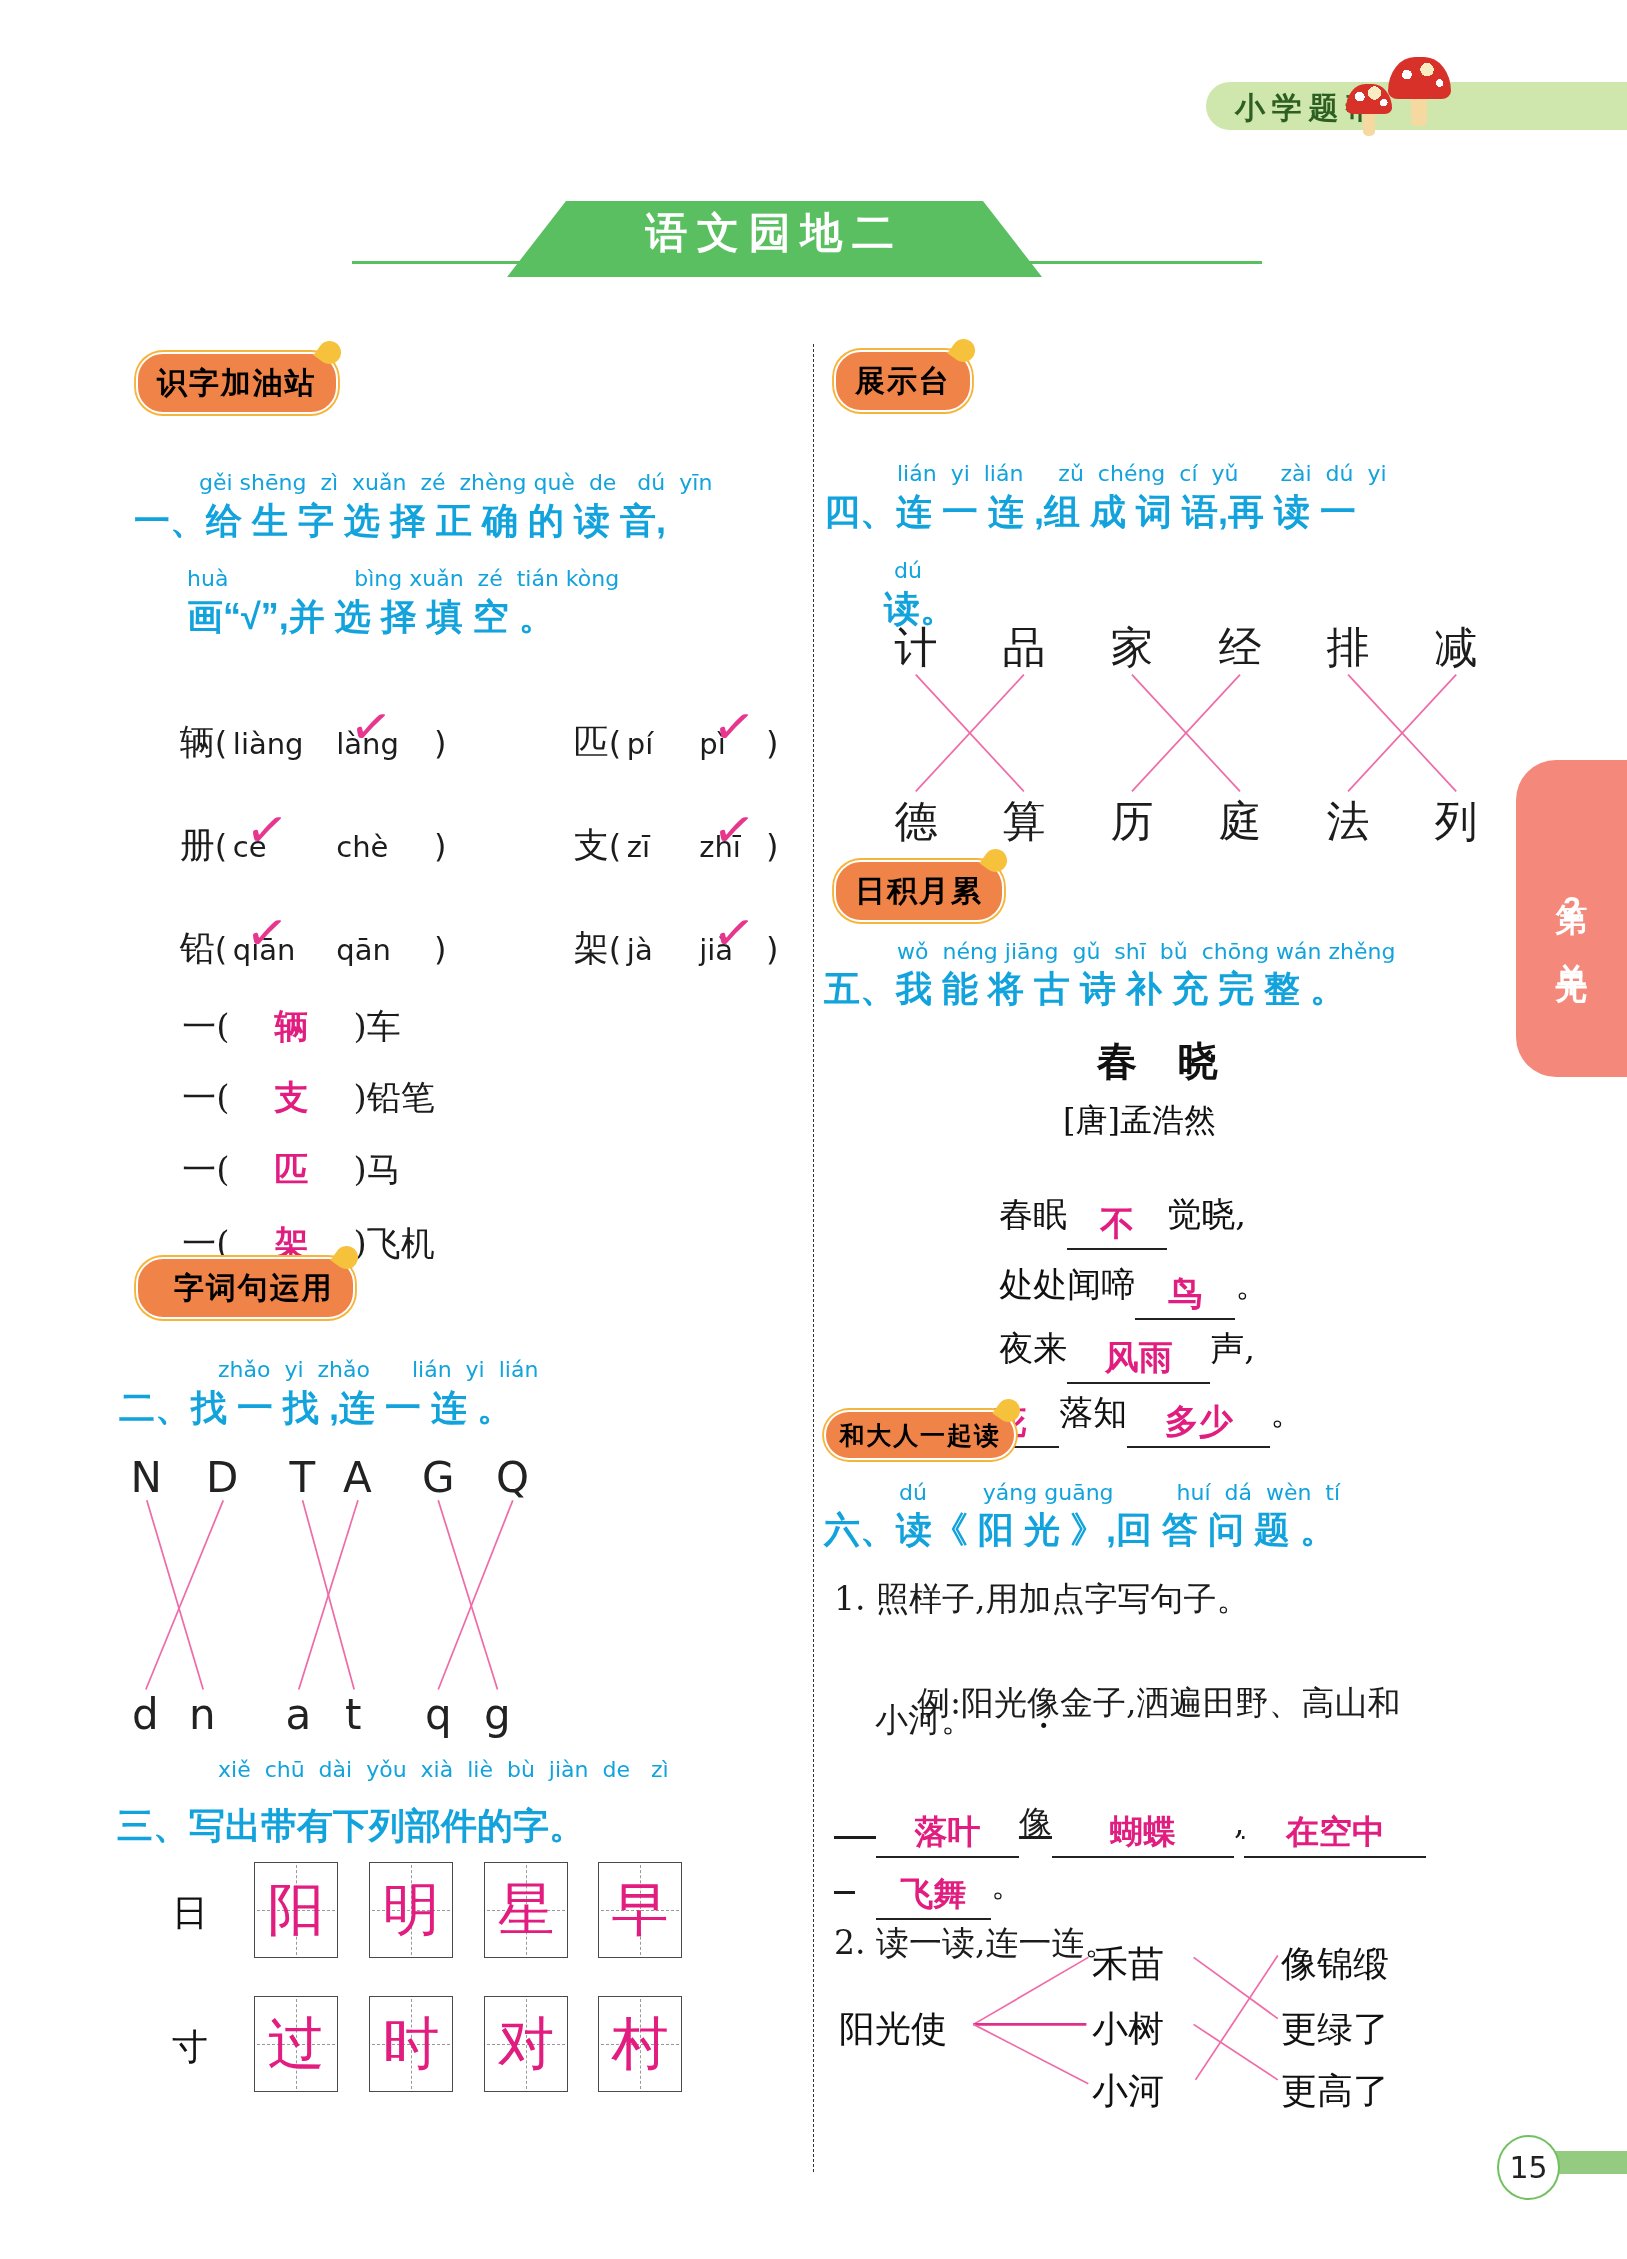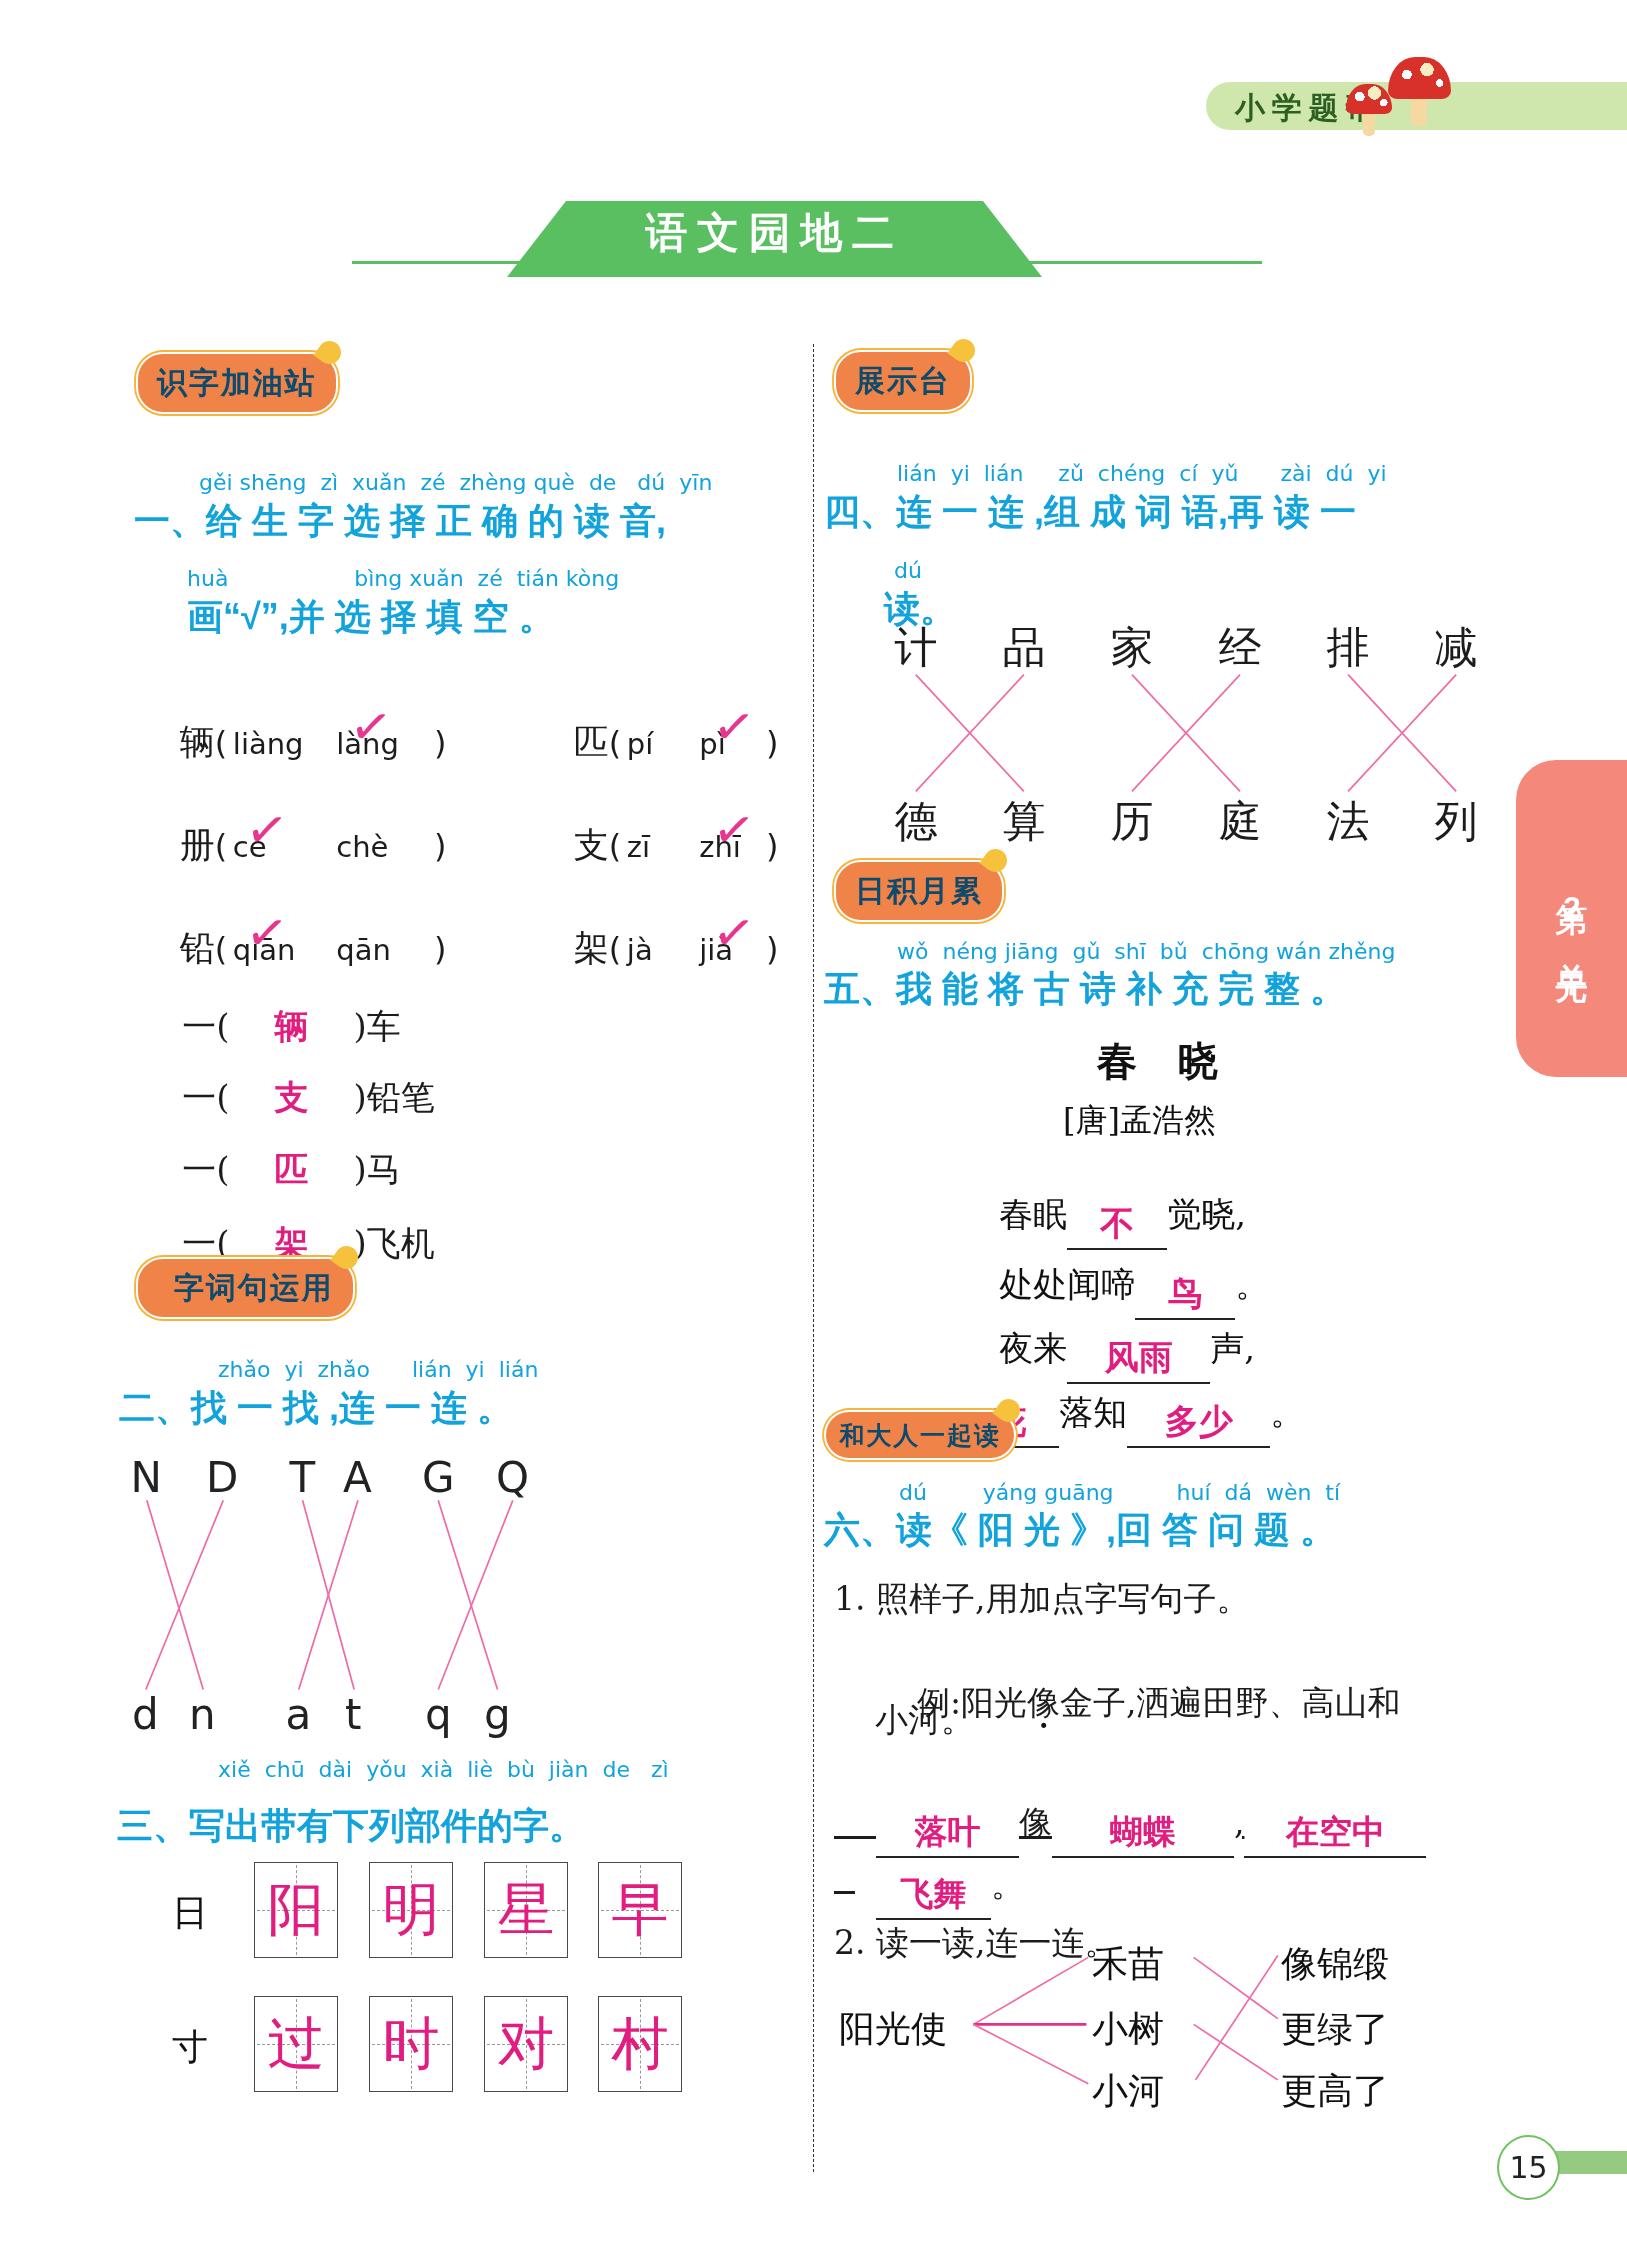--- a/index.html
+++ b/index.html
@@ -33,21 +33,21 @@
             border-radius:40px 0 0 40px;display:flex;align-items:center;justify-content:center;}
   .unit-tab span{writing-mode:vertical-rl;text-orientation:upright;color:#fff;font-size:32px;
             font-weight:bold;letter-spacing:11.5px;font-family:"Liberation Sans",sans-serif;}
   .pgbar{left:1539px;top:2151px;width:89px;height:23px;background:#94cb80;border-radius:11.5px 0 0 11.5px;}
   .pgnum{left:1497px;top:2135px;width:59px;height:61px;background:#fff;border:2.9px solid #72c161;
          border-radius:50%;display:flex;align-items:center;justify-content:center;
          font-size:30px;color:#222;}
 
   
   .badge{background:#f08347;border:2.9px solid #fff;box-shadow:0 0 0 1.9px #f6b43a;
-         border-radius:27px;color:#0c4a6e;font-weight:bold;font-family:"Liberation Sans",sans-serif;
+         border-radius:27px;color:#000000;font-weight:bold;font-family:"Liberation Sans",sans-serif;
          padding:8.6px 19px;font-size:30px;letter-spacing:1.9px;}
   .badge .leaf{position:absolute;top:-13.4px;right:-5.7px;width:23px;height:23px;background:#f6c23c;
          border-radius:50% 50% 50% 0;transform:rotate(35deg);}
   .badge-sm{font-size:25px;padding:6.7px 13.4px;}
 
   
   .pinyin{color:#12a3dd;font-size:22px;white-space:pre;font-family:"DejaVu Sans",sans-serif;}
   .h-blue{color:#12a3dd;font-size:36px;font-weight:bold;white-space:pre;
           font-family:"Liberation Sans",sans-serif;}
   .hz{font-family:"DejaVu Serif",serif;}

